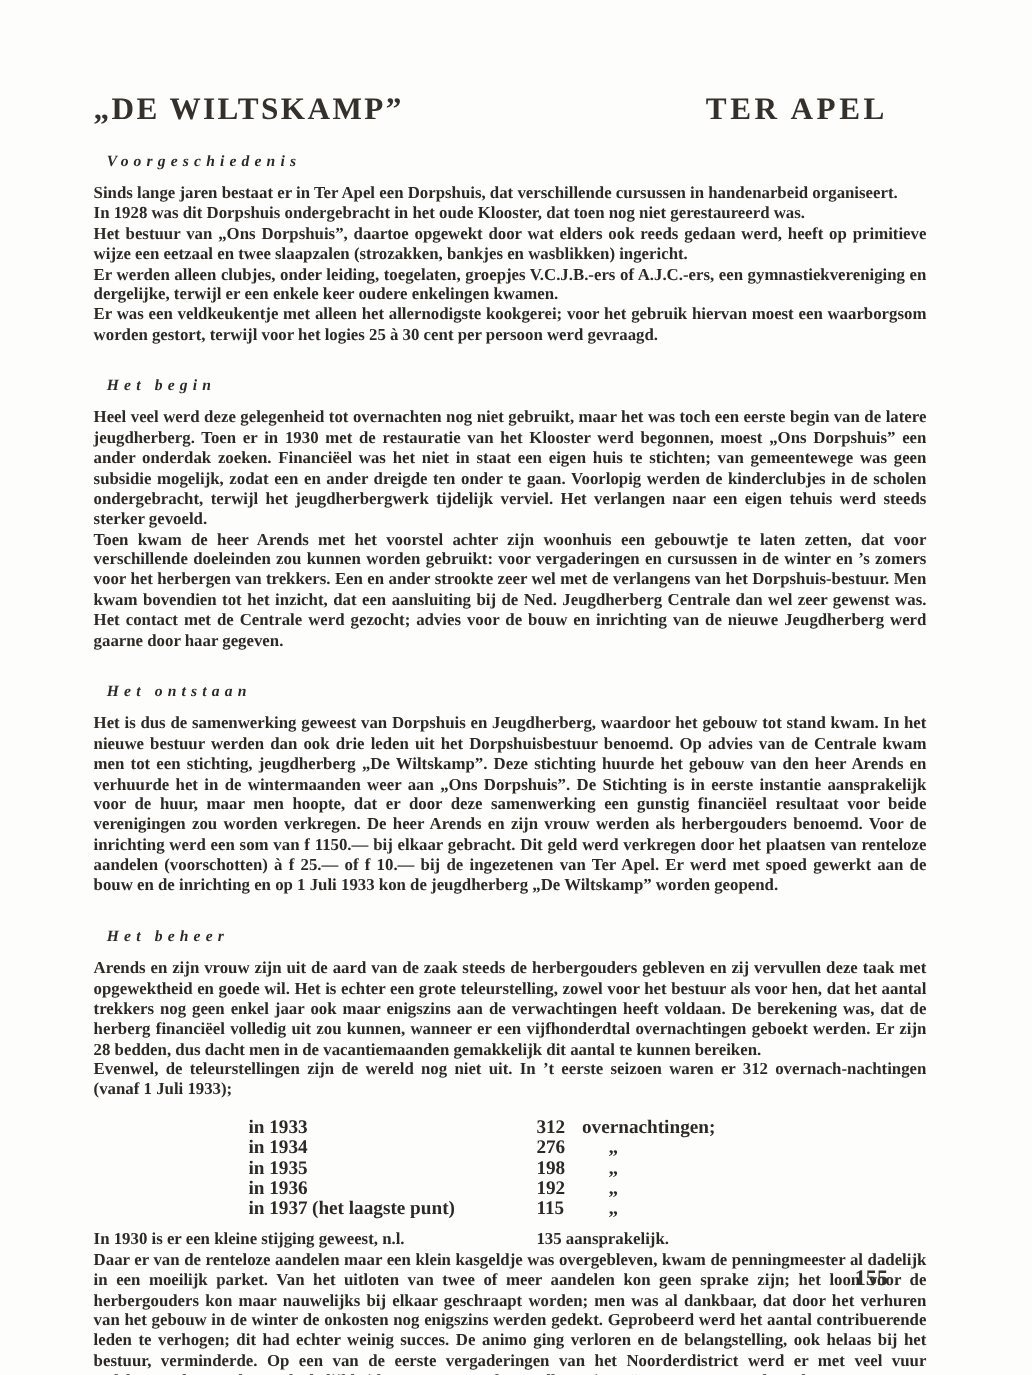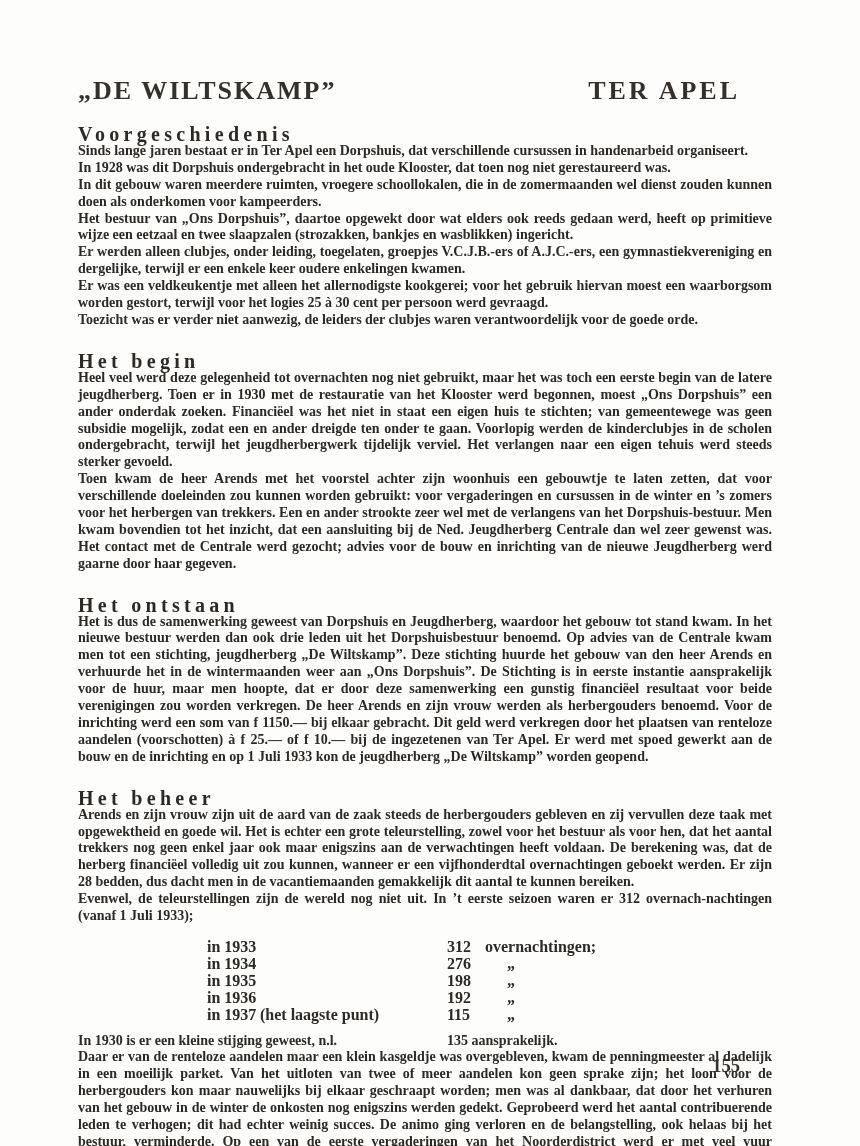--- a/index.html
+++ b/index.html
@@ -36,25 +36,26 @@
     color: #34312c;
     white-space: nowrap;
   }
   .title-right {
     margin-right: 32px;
     letter-spacing: 3px;
   }
   .sect { margin-top: 24px; }
   .sect.first { margin-top: 0; }
   .sect-heading {
-    margin: 0;
-    font-size: 20px;
+    margin: 11px;
+    font-size: 13px;
     font-weight: 600;
     letter-spacing: 4.3px;
     line-height: 16.9px;
+    font-style: italic;
   }
   p {
     margin: 0;
     font-size: 14px;
     font-weight: 600;
     line-height: 16.9px;
     text-align: justify;
   }
   
   .stats {
@@ -91,25 +92,23 @@
 
     <div class="title-row">
       <div class="title">„DE WILTSKAMP”</div>
       <div class="title title-right">TER APEL</div>
     </div>
 
     <section class="sect first">
       <h2 class="sect-heading">Voorgeschiedenis</h2>
       <p>Sinds lange jaren bestaat er in Ter Apel een Dorpshuis, dat verschillende cursussen in handenarbeid organiseert.</p>
       <p>In 1928 was dit Dorpshuis ondergebracht in het oude Klooster, dat toen nog niet gerestaureerd was.</p>
-      <p>In dit gebouw waren meerdere ruimten, vroegere schoollokalen, die in de zomermaanden wel dienst zouden kunnen doen als onderkomen voor kampeerders.</p>
       <p>Het bestuur van „Ons Dorpshuis”, daartoe opgewekt door wat elders ook reeds gedaan werd, heeft op primitieve wijze een eetzaal en twee slaapzalen (strozakken, bankjes en wasblikken) ingericht.</p>
       <p>Er werden alleen clubjes, onder leiding, toegelaten, groepjes V.C.J.B.-ers of A.J.C.-ers, een gymnastiekvereniging en dergelijke, terwijl er een enkele keer oudere enkelingen kwamen.</p>
       <p>Er was een veldkeukentje met alleen het allernodigste kookgerei; voor het gebruik hiervan moest een waarborgsom worden gestort, terwijl voor het logies 25 à 30 cent per persoon werd gevraagd.</p>
-      <p>Toezicht was er verder niet aanwezig, de leiders der clubjes waren verantwoordelijk voor de goede orde.</p>
     </section>
 
     <section class="sect">
       <h2 class="sect-heading">Het begin</h2>
       <p>Heel veel werd deze gelegenheid tot overnachten nog niet gebruikt, maar het was toch een eerste begin van de latere jeugdherberg. Toen er in 1930 met de restauratie van het Klooster werd begonnen, moest „Ons Dorpshuis” een ander onderdak zoeken. Financiëel was het niet in staat een eigen huis te stichten; van gemeentewege was geen subsidie mogelijk, zodat een en ander dreigde ten onder te gaan. Voorlopig werden de kinderclubjes in de scholen ondergebracht, terwijl het jeugdherbergwerk tijdelijk verviel. Het verlangen naar een eigen tehuis werd steeds sterker gevoeld.</p>
       <p>Toen kwam de heer Arends met het voorstel achter zijn woonhuis een gebouwtje te laten zetten, dat voor verschillende doeleinden zou kunnen worden gebruikt: voor vergaderingen en cursussen in de winter en ’s zomers voor het herbergen van trekkers. Een en ander strookte zeer wel met de verlangens van het Dorpshuis-bestuur. Men kwam bovendien tot het inzicht, dat een aansluiting bij de Ned. Jeugdherberg Centrale dan wel zeer gewenst was. Het contact met de Centrale werd gezocht; advies voor de bouw en inrichting van de nieuwe Jeugdherberg werd gaarne door haar gegeven.</p>
     </section>
 
     <section class="sect">
       <h2 class="sect-heading">Het ontstaan</h2>

